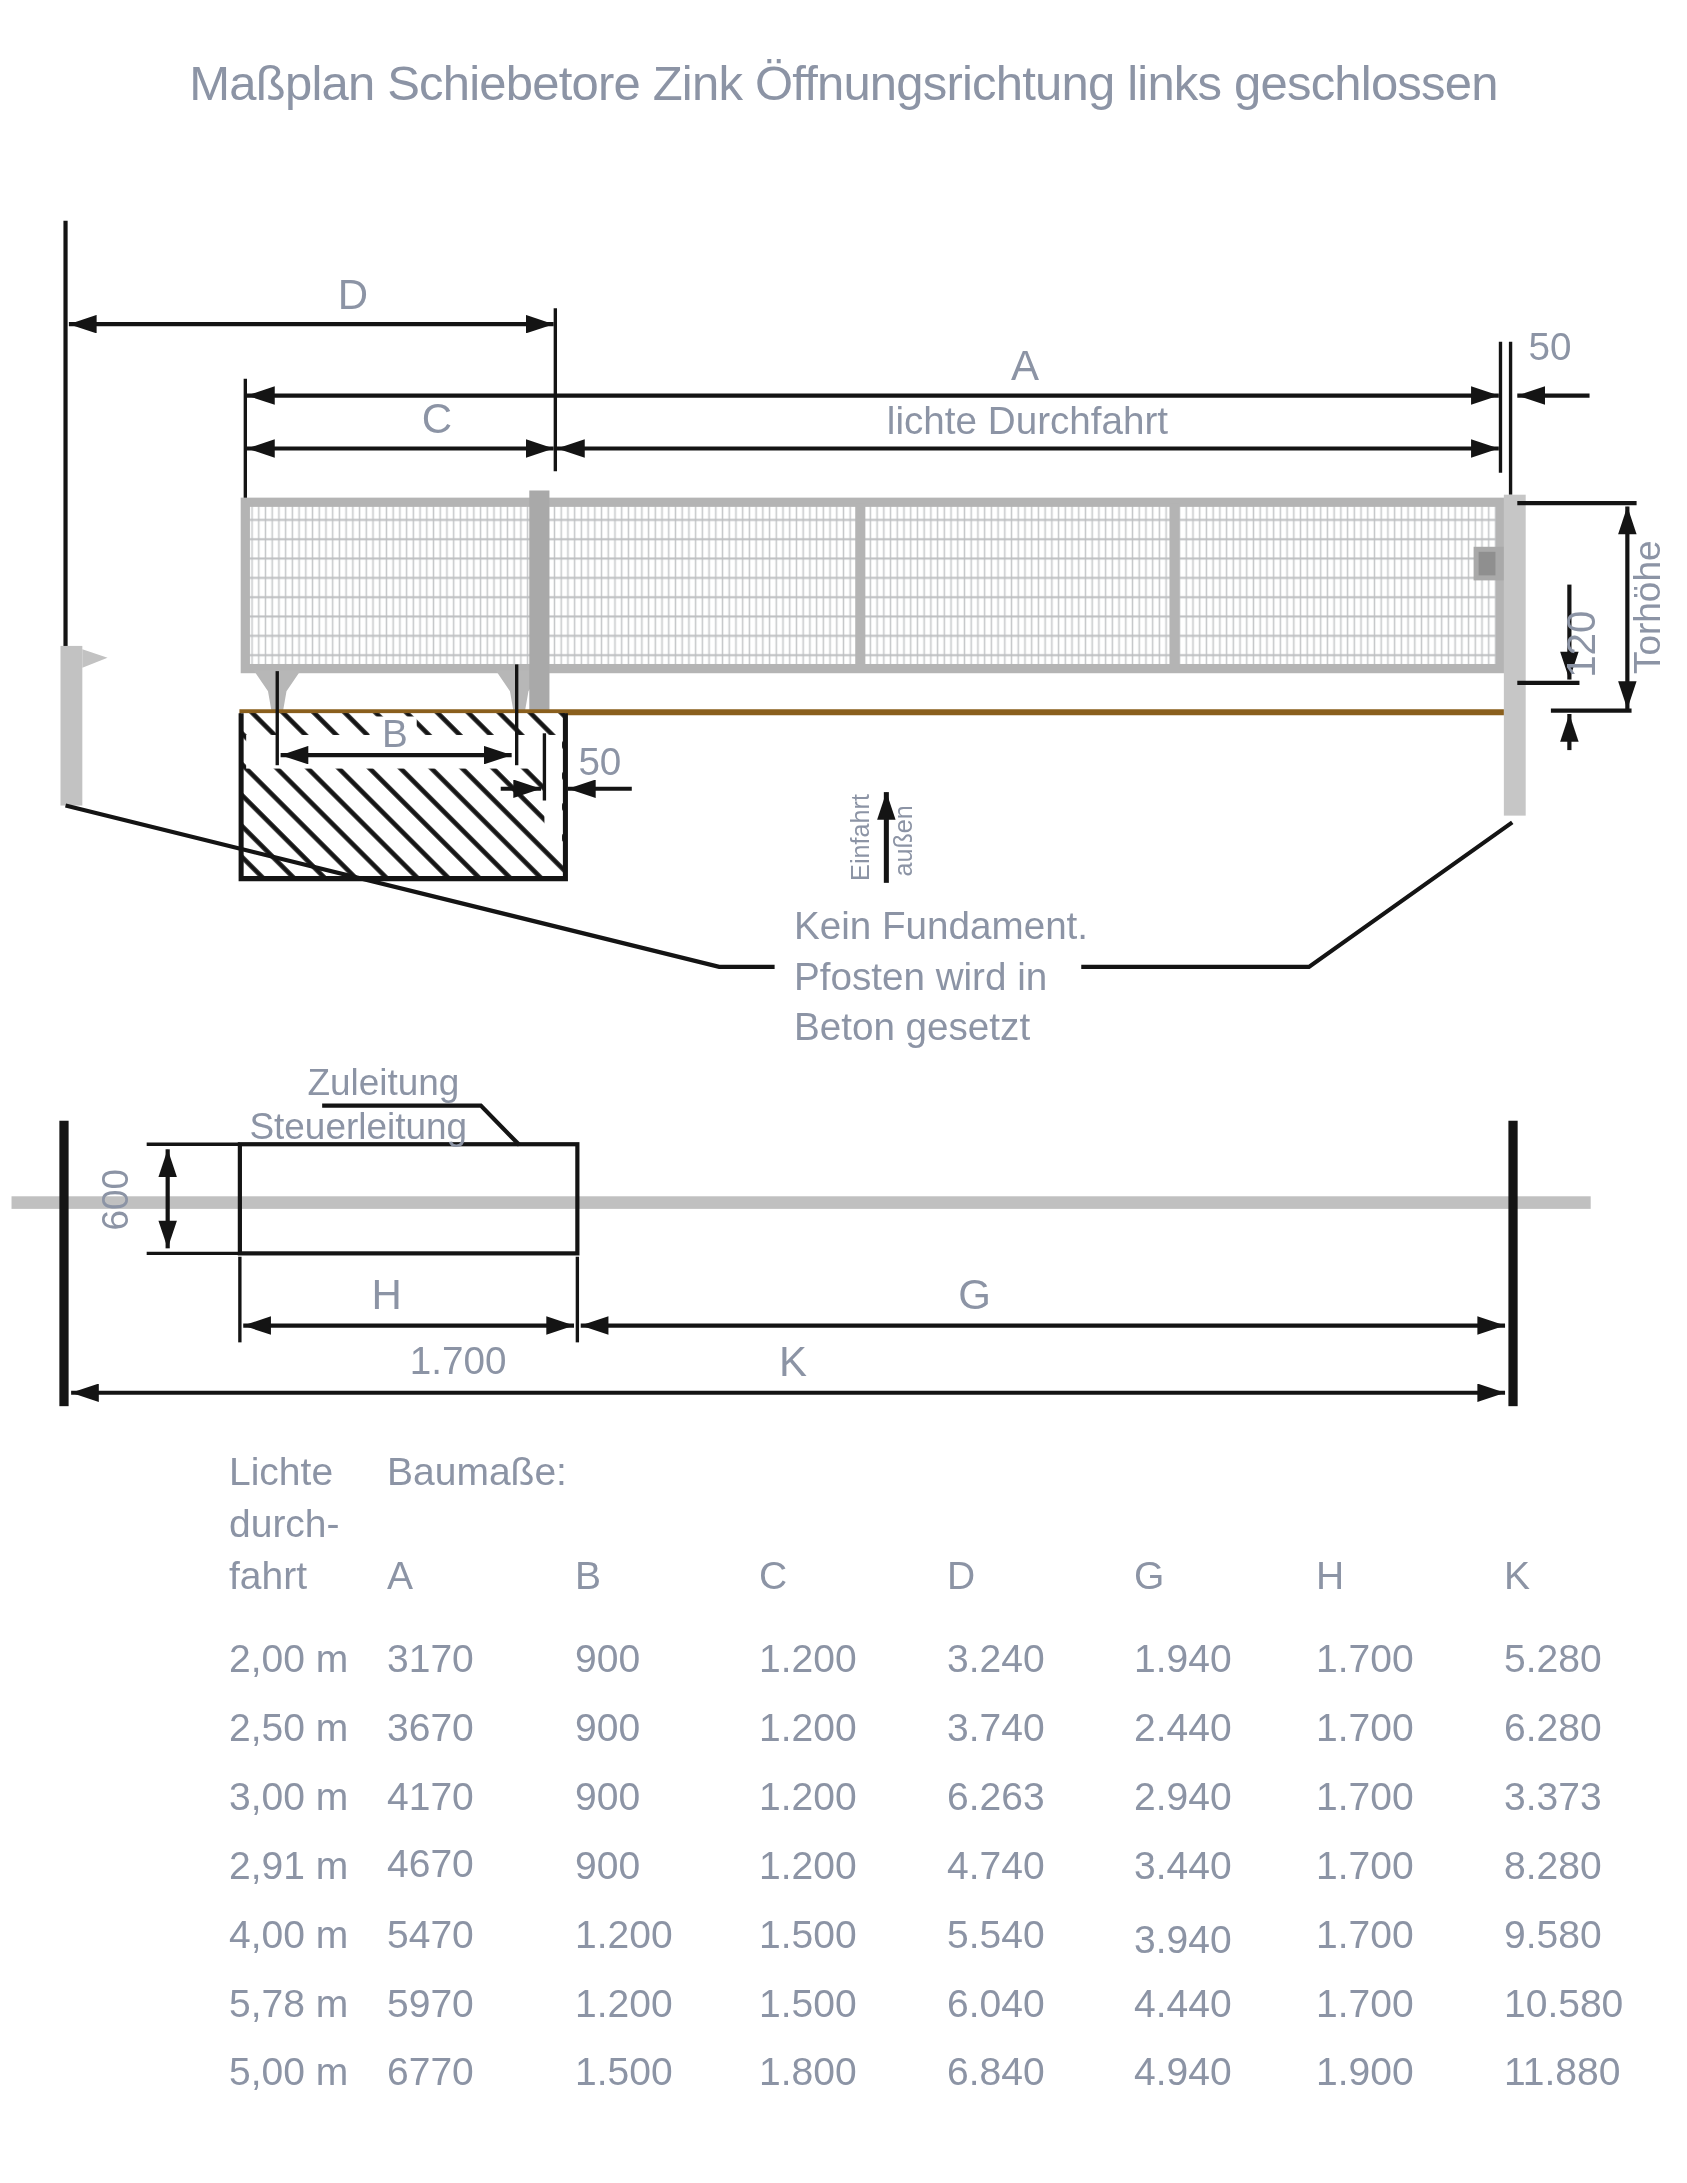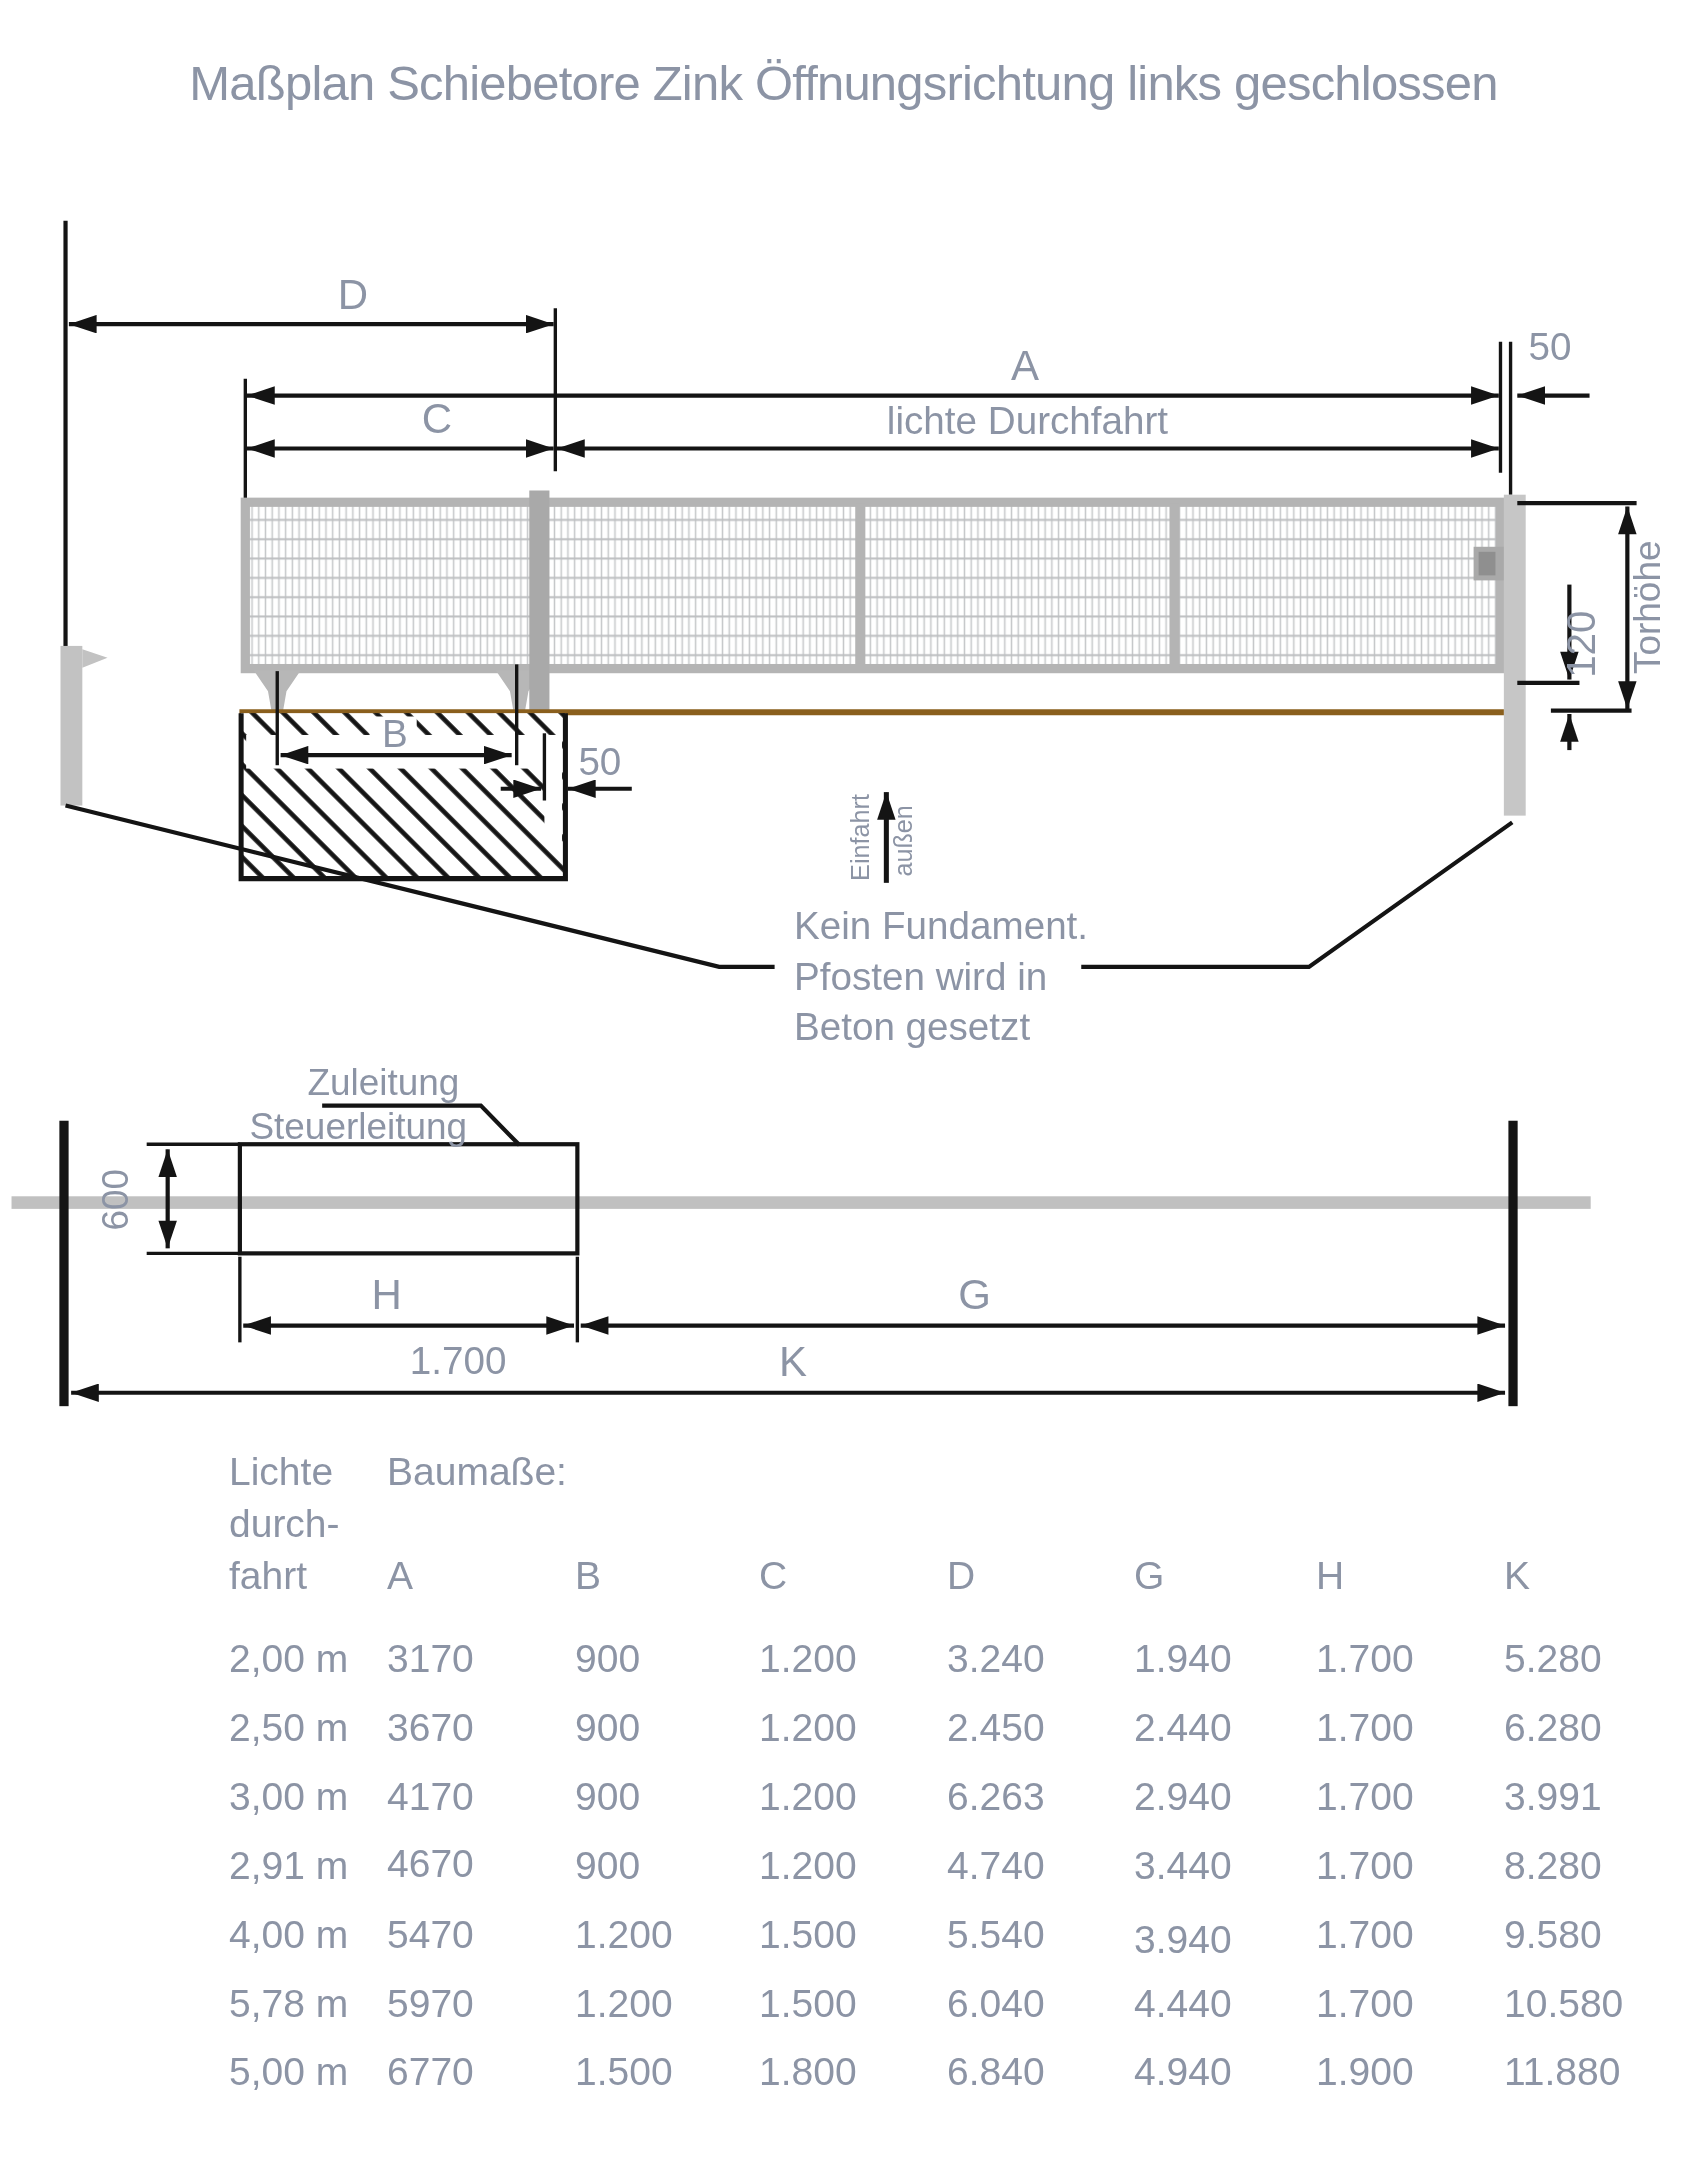--- a/index.html
+++ b/index.html
@@ -204,33 +204,33 @@
     <span class="tcell c3" style="top:1637px">1.200</span>
     <span class="tcell c4" style="top:1637px">3.240</span>
     <span class="tcell c5" style="top:1637px">1.940</span>
     <span class="tcell c6" style="top:1637px">1.700</span>
     <span class="tcell c7" style="top:1637px">5.280</span>
 
     <span class="tcell c0" style="top:1706px">2,50 m</span>
     <span class="tcell c1" style="top:1706px">3670</span>
     <span class="tcell c2" style="top:1706px">900</span>
     <span class="tcell c3" style="top:1706px">1.200</span>
-    <span class="tcell c4" style="top:1706px">2.450</span>
+    <span class="tcell c4" style="top:1706px">3.740</span>
     <span class="tcell c5" style="top:1706px">2.440</span>
     <span class="tcell c6" style="top:1706px">1.700</span>
     <span class="tcell c7" style="top:1706px">6.280</span>
 
     <span class="tcell c0" style="top:1775px">3,00 m</span>
     <span class="tcell c1" style="top:1775px">4170</span>
     <span class="tcell c2" style="top:1775px">900</span>
     <span class="tcell c3" style="top:1775px">1.200</span>
     <span class="tcell c4" style="top:1775px">6.263</span>
     <span class="tcell c5" style="top:1775px">2.940</span>
     <span class="tcell c6" style="top:1775px">1.700</span>
-    <span class="tcell c7" style="top:1775px">3.991</span>
+    <span class="tcell c7" style="top:1775px">3.373</span>
 
     <span class="tcell c0" style="top:1844px">2,91 m</span>
     <span class="tcell c1" style="top:1842px">4670</span>
     <span class="tcell c2" style="top:1844px">900</span>
     <span class="tcell c3" style="top:1844px">1.200</span>
     <span class="tcell c4" style="top:1844px">4.740</span>
     <span class="tcell c5" style="top:1844px">3.440</span>
     <span class="tcell c6" style="top:1844px">1.700</span>
     <span class="tcell c7" style="top:1844px">8.280</span>
 

